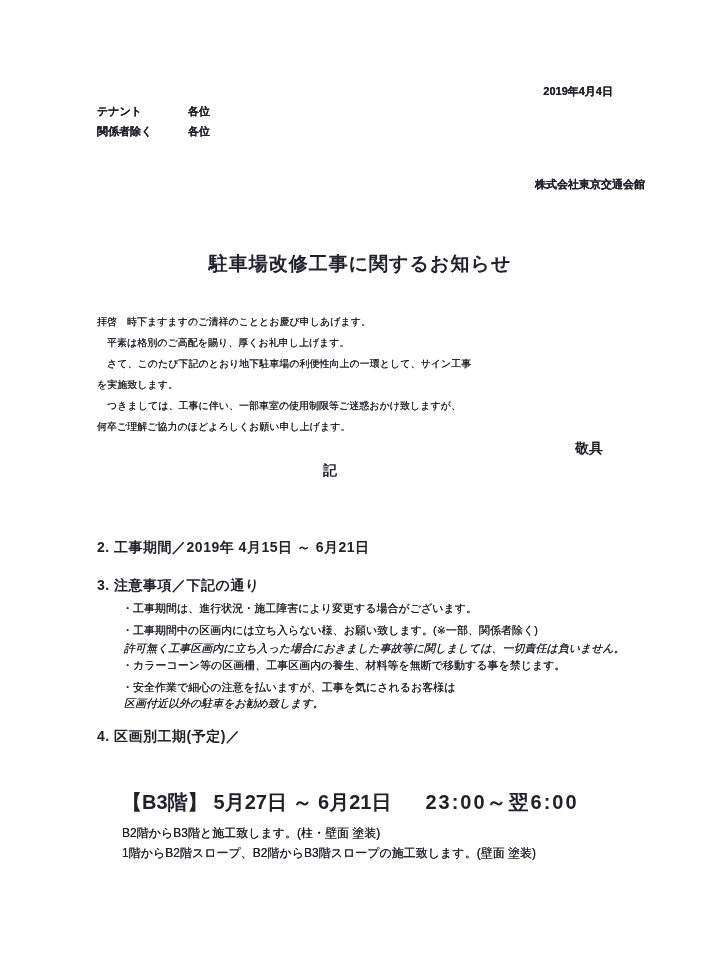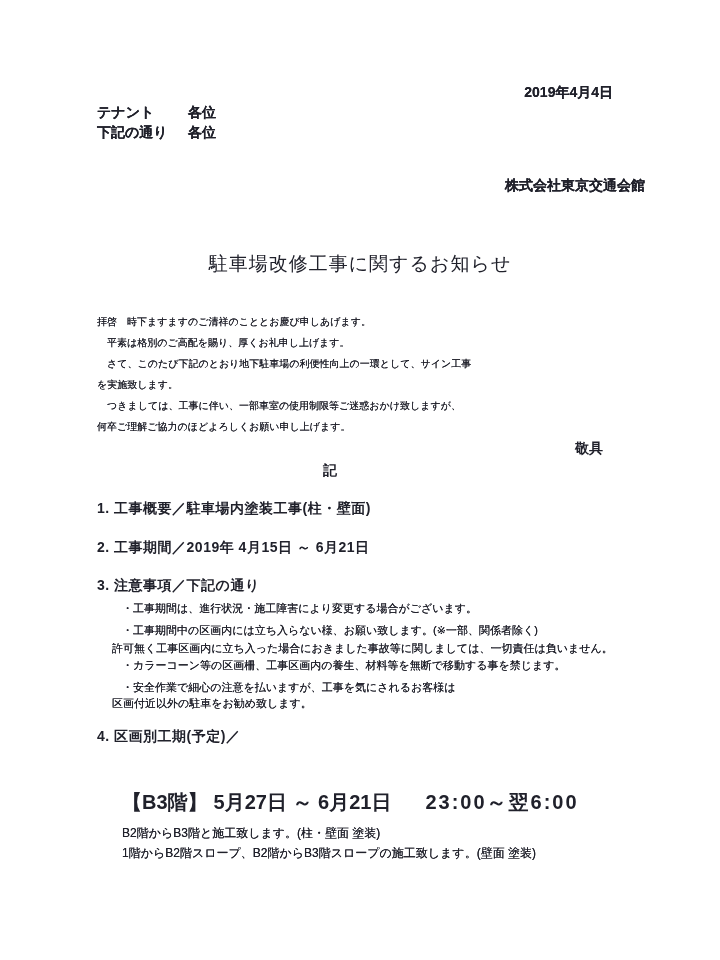--- a/index.html
+++ b/index.html
@@ -7,30 +7,30 @@
     position: relative;
     width: 720px;
     height: 960px;
     background: #ffffff;
     color: #20212b;
     font-family: "Liberation Sans", "DejaVu Sans", sans-serif;
     overflow: hidden;
   }
   .abs { position: absolute; white-space: nowrap; }
   .meta {
-    font-size: 14px;
+    font-size: 11px;
     font-weight: 600;
     text-shadow: 0 0 0.4px currentColor;
   }
   .recipient-name { display: inline-block; width: 91px; }
   .doc-title {
     top: 251px; left: 0; width: 720px;
     text-align: center;
     font-size: 19px;
-    font-weight: 400;
+    font-weight: 700;
     letter-spacing: 1px;
   }
   .body-line {
     left: 97px;
     font-size: 10px;
     text-shadow: 0 0 0.3px currentColor;
   }
   .closing {
     top: 440px; right: 117px;
     font-size: 14px; font-weight: 600;
@@ -44,21 +44,21 @@
     left: 97px;
     font-size: 14px;
     font-weight: 700;
     letter-spacing: 0.5px;
   }
   .caution {
     left: 122px;
     font-size: 11px;
     text-shadow: 0 0 0.3px currentColor;
   }
-  .caution.cont { left: 112px; }
+  .caution.cont { left: 124px; font-style: italic; }
   .schedule-row {
     left: 122px;
     font-size: 20px;
     font-weight: 700;
   }
   .schedule-row .period { margin-left: 6px; }
   .schedule-row .time { margin-left: 34px; letter-spacing: 2px; }
   .schedule-note {
     left: 122px;
     font-size: 12px;
@@ -70,38 +70,37 @@
 
 <div class="page">
 
   <div class="abs meta" style="top:84px; right:107px;">2019年4月4日</div>
 
   <div class="abs meta" style="top:104px; left:97px;">
     <span class="recipient-name">テナント</span><span>各位</span>
   </div>
 
   <div class="abs meta" style="top:124px; left:97px;">
-    <span class="recipient-name">下記の通り</span><span>各位</span>
+    <span class="recipient-name">関係者除く</span><span>各位</span>
   </div>
 
   <div class="abs meta" style="top:177px; right:75px;">株式会社東京交通会館</div>
 
   <div class="abs doc-title">駐車場改修工事に関するお知らせ</div>
 
   <div class="abs body-line" style="top:315px;">拝啓　時下ますますのご清祥のこととお慶び申しあげます。</div>
   <div class="abs body-line" style="top:336px;">　平素は格別のご高配を賜り、厚くお礼申し上げます。</div>
   <div class="abs body-line" style="top:357px;">　さて、このたび下記のとおり地下駐車場の利便性向上の一環として、サイン工事</div>
   <div class="abs body-line" style="top:378px;">を実施致します。</div>
   <div class="abs body-line" style="top:399px;">　つきましては、工事に伴い、一部車室の使用制限等ご迷惑おかけ致しますが、</div>
   <div class="abs body-line" style="top:420px;">何卒ご理解ご協力のほどよろしくお願い申し上げます。</div>
 
   <div class="abs closing">敬具</div>
   <div class="abs record-marker">記</div>
 
-  <div class="abs section-heading" style="top:500px;">1. 工事概要／駐車場内塗装工事(柱・壁面)</div>
   <div class="abs section-heading" style="top:539px;">2. 工事期間／2019年 4月15日 ～ 6月21日</div>
   <div class="abs section-heading" style="top:577px;">3. 注意事項／下記の通り</div>
 
   <div class="abs caution" style="top:601px;">・工事期間は、進行状況・施工障害により変更する場合がございます。</div>
   <div class="abs caution" style="top:623px;">・工事期間中の区画内には立ち入らない様、お願い致します。(※一部、関係者除く)</div>
   <div class="abs caution cont" style="top:641px;">許可無く工事区画内に立ち入った場合におきました事故等に関しましては、一切責任は負いません。</div>
   <div class="abs caution" style="top:658px;">・カラーコーン等の区画柵、工事区画内の養生、材料等を無断で移動する事を禁じます。</div>
   <div class="abs caution" style="top:680px;">・安全作業で細心の注意を払いますが、工事を気にされるお客様は</div>
   <div class="abs caution cont" style="top:696px;">区画付近以外の駐車をお勧め致します。</div>
 

